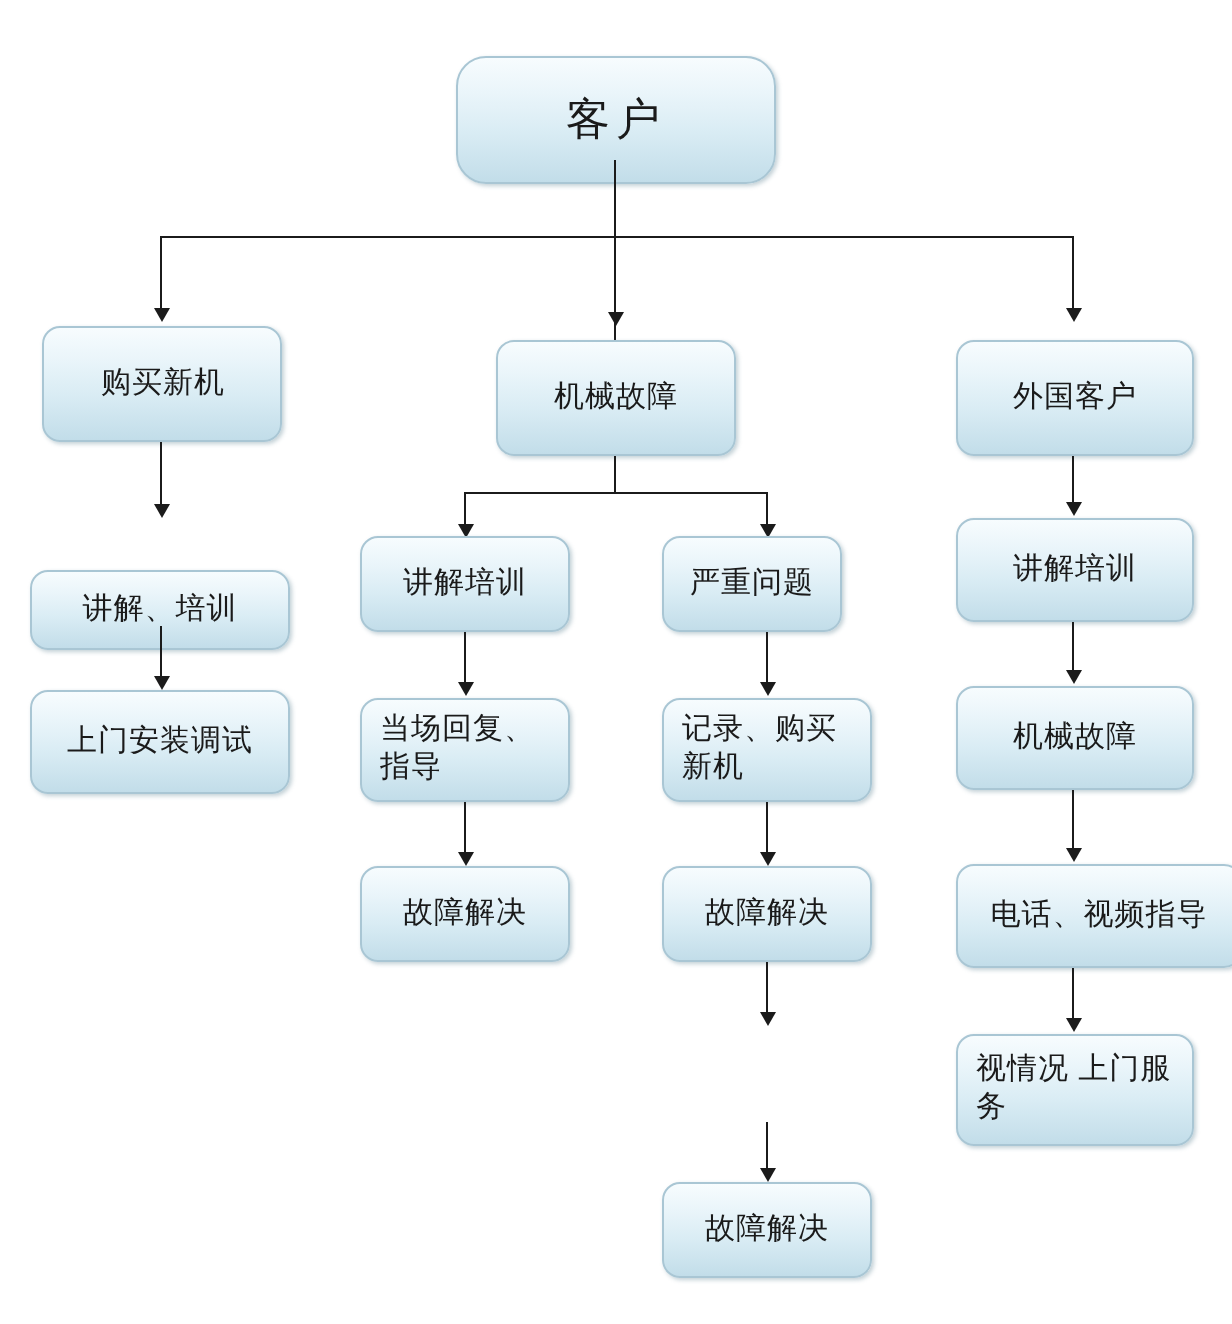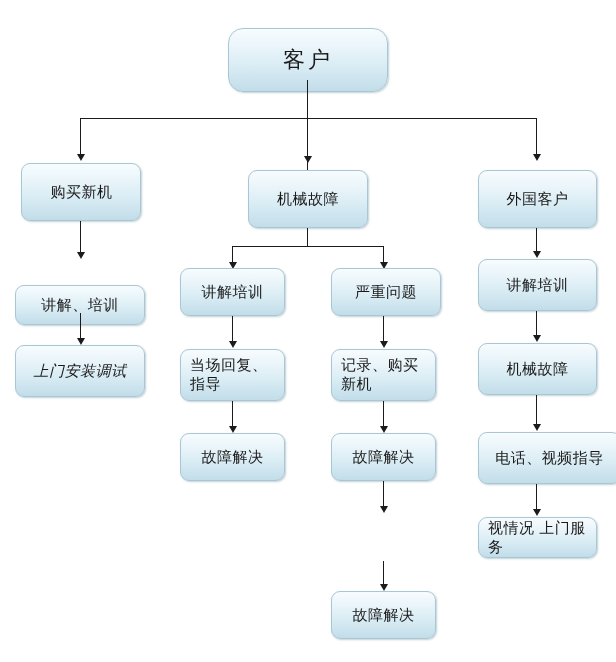--- a/index.html
+++ b/index.html
@@ -71,42 +71,42 @@
   <div class="node center" style="left:478px;top:170px;width:119px;height:58px;">外国客户</div>
 
   <div class="conn vline" style="left:80px;top:221px;width:1px;height:33px;"></div>
   <div class="arrow" style="left:77px;top:252px;"></div>
 
   <div class="node center" style="left:15px;top:245px;width:130px;height:40px;margin-top:40px;">讲解、培训</div>
 
   <div class="conn vline" style="left:80px;top:313px;width:1px;height:28px;"></div>
   <div class="arrow" style="left:77px;top:338px;"></div>
 
-  <div class="node center" style="left:15px;top:345px;width:130px;height:52px;font-style:italic;">上门安装调试</div>
+  <div class="node center" style="left:15px;top:345px;width:130px;height:52px;">上门安装调试</div>
 
   <div class="conn vline" style="left:307px;top:228px;width:1px;height:18px;"></div>
   <div class="conn hline" style="left:232px;top:246px;width:151px;height:1px;"></div>
   <div class="conn vline" style="left:232px;top:246px;width:1px;height:18px;"></div>
   <div class="arrow" style="left:229px;top:262px;"></div>
   <div class="conn vline" style="left:383px;top:246px;width:1px;height:18px;"></div>
   <div class="arrow" style="left:380px;top:262px;"></div>
 
   <div class="node center" style="left:180px;top:268px;width:105px;height:48px;">讲解培训</div>
 
   <div class="conn vline" style="left:232px;top:316px;width:1px;height:28px;"></div>
   <div class="arrow" style="left:229px;top:341px;"></div>
 
   <div class="node lead" style="left:180px;top:349px;width:105px;height:52px;">当场回复、指导</div>
 
   <div class="conn vline" style="left:232px;top:401px;width:1px;height:28px;"></div>
   <div class="arrow" style="left:229px;top:426px;"></div>
 
   <div class="node center" style="left:180px;top:433px;width:105px;height:48px;">故障解决</div>
 
-  <div class="node center" style="left:331px;top:268px;width:110px;height:48px;">严重问题</div>
+  <div class="node center" style="left:331px;top:268px;width:90px;height:48px;">严重问题</div>
 
   <div class="conn vline" style="left:383px;top:316px;width:1px;height:28px;"></div>
   <div class="arrow" style="left:380px;top:341px;"></div>
 
   <div class="node lead" style="left:331px;top:349px;width:105px;height:52px;">记录、购买新机</div>
 
   <div class="conn vline" style="left:383px;top:401px;width:1px;height:28px;"></div>
   <div class="arrow" style="left:380px;top:426px;"></div>
 
   <div class="node center" style="left:331px;top:433px;width:105px;height:48px;">故障解决</div>
@@ -131,15 +131,15 @@
   <div class="node center" style="left:478px;top:343px;width:119px;height:52px;">机械故障</div>
 
   <div class="conn vline" style="left:536px;top:395px;width:1px;height:32px;"></div>
   <div class="arrow" style="left:533px;top:424px;"></div>
 
   <div class="node center" style="left:478px;top:432px;width:143px;height:52px;">电话、视频指导</div>
 
   <div class="conn vline" style="left:536px;top:484px;width:1px;height:28px;"></div>
   <div class="arrow" style="left:533px;top:509px;"></div>
 
-  <div class="node lead" style="left:478px;top:517px;width:119px;height:41px;">视情况 上门服务</div>
+  <div class="node lead" style="left:478px;top:517px;width:119px;height:56px;">视情况 上门服务</div>
 
 </div>
 
 </body></html>

